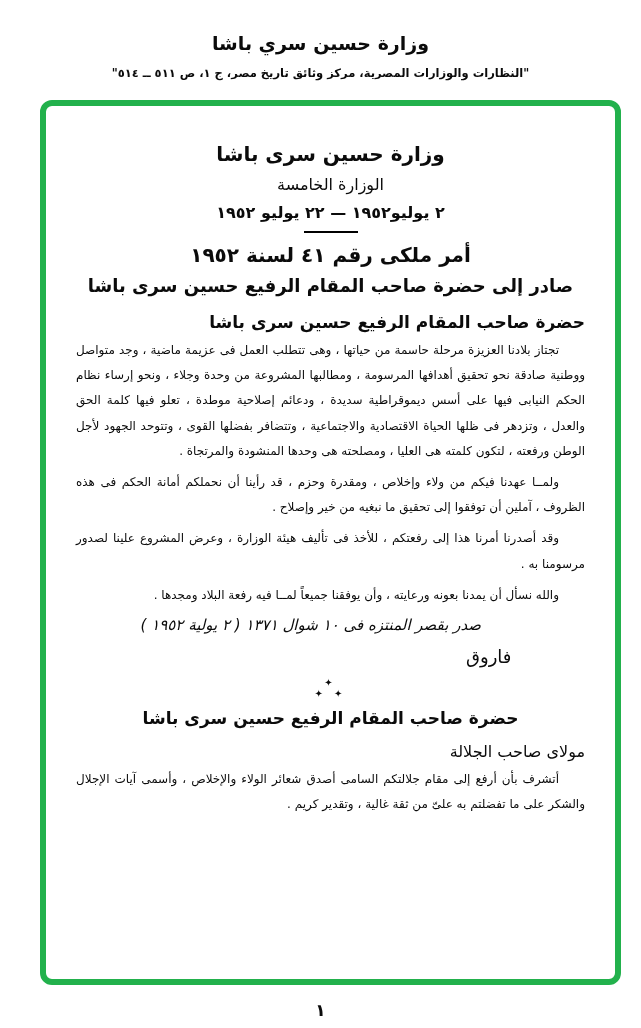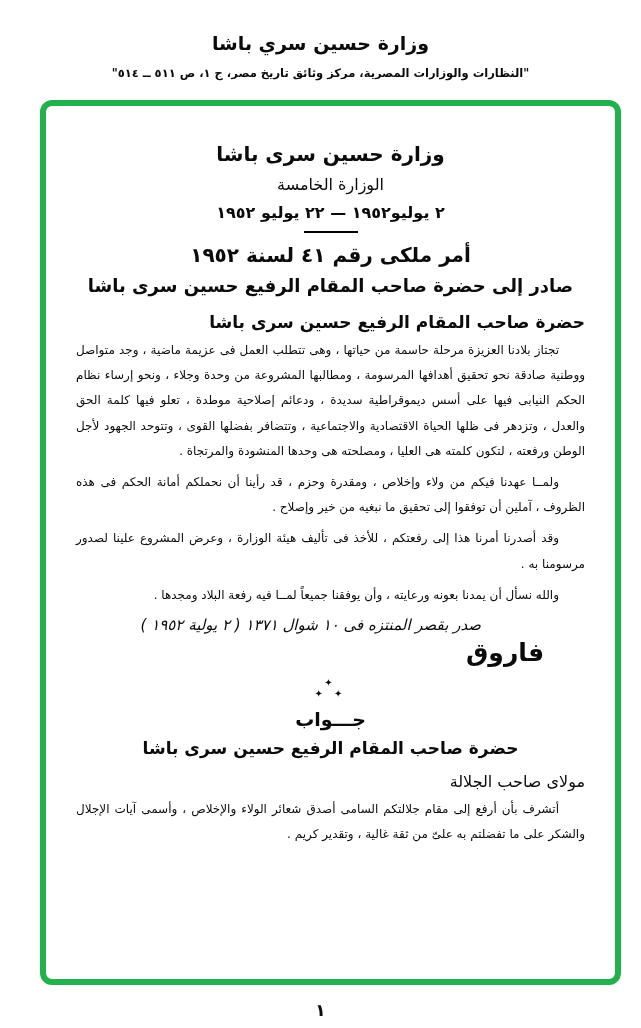--- a/index.html
+++ b/index.html
@@ -59,23 +59,23 @@
     text-align:justify;
     margin:6px 0 0 0;
     text-indent:26px;
   }
   .issued-line{
     font-size:15px; margin-top:8px;
     text-align:right;
     padding-left:0; padding-right:104px;font-style:italic;
   }
   .signature{
-    font-weight:bold; font-size:25px;
+    font-weight:normal; font-size:18px;
     text-align:left; padding-left:390px;
-    margin-top:4px;
+    margin-top:12px;
   }
   .ornament{
     text-align:center; margin-top:10px;
     font-size:10px; line-height:1.15;
     letter-spacing:4px;
   }
   .reply-title{ font-weight:bold; font-size:19px; margin-top:8px; }
   .reply-subtitle{ font-weight:bold; font-size:17px; margin-top:8px; }
   .reply-salutation{
     font-weight:normal; font-size:16px;
@@ -123,21 +123,20 @@
 
     <div class="issued-line">صدر بقصر المنتزه فى ١٠ شوال ١٣٧١ ( ٢ يولية ١٩٥٢ )</div>
 
     <div class="signature">فاروق</div>
 
     <div class="ornament">
       <div>✦</div>
       <div>✦ ✦</div>
     </div>
 
-    <div class="reply-title c">جـــواب</div>
 
     <div class="reply-subtitle c">حضرة صاحب المقام الرفيع حسين سرى باشا</div>
 
     <div class="reply-salutation">مولاى صاحب الجلالة</div>
 
     <p class="body-par">أتشرف بأن أرفع إلى مقام جلالتكم السامى أصدق شعائر الولاء والإخلاص ، وأسمى آيات الإجلال والشكر على ما تفضلتم به علىّ من ثقة غالية ، وتقدير كريم .</p>
 
   </div>
 
   <div class="page-number">١</div>

